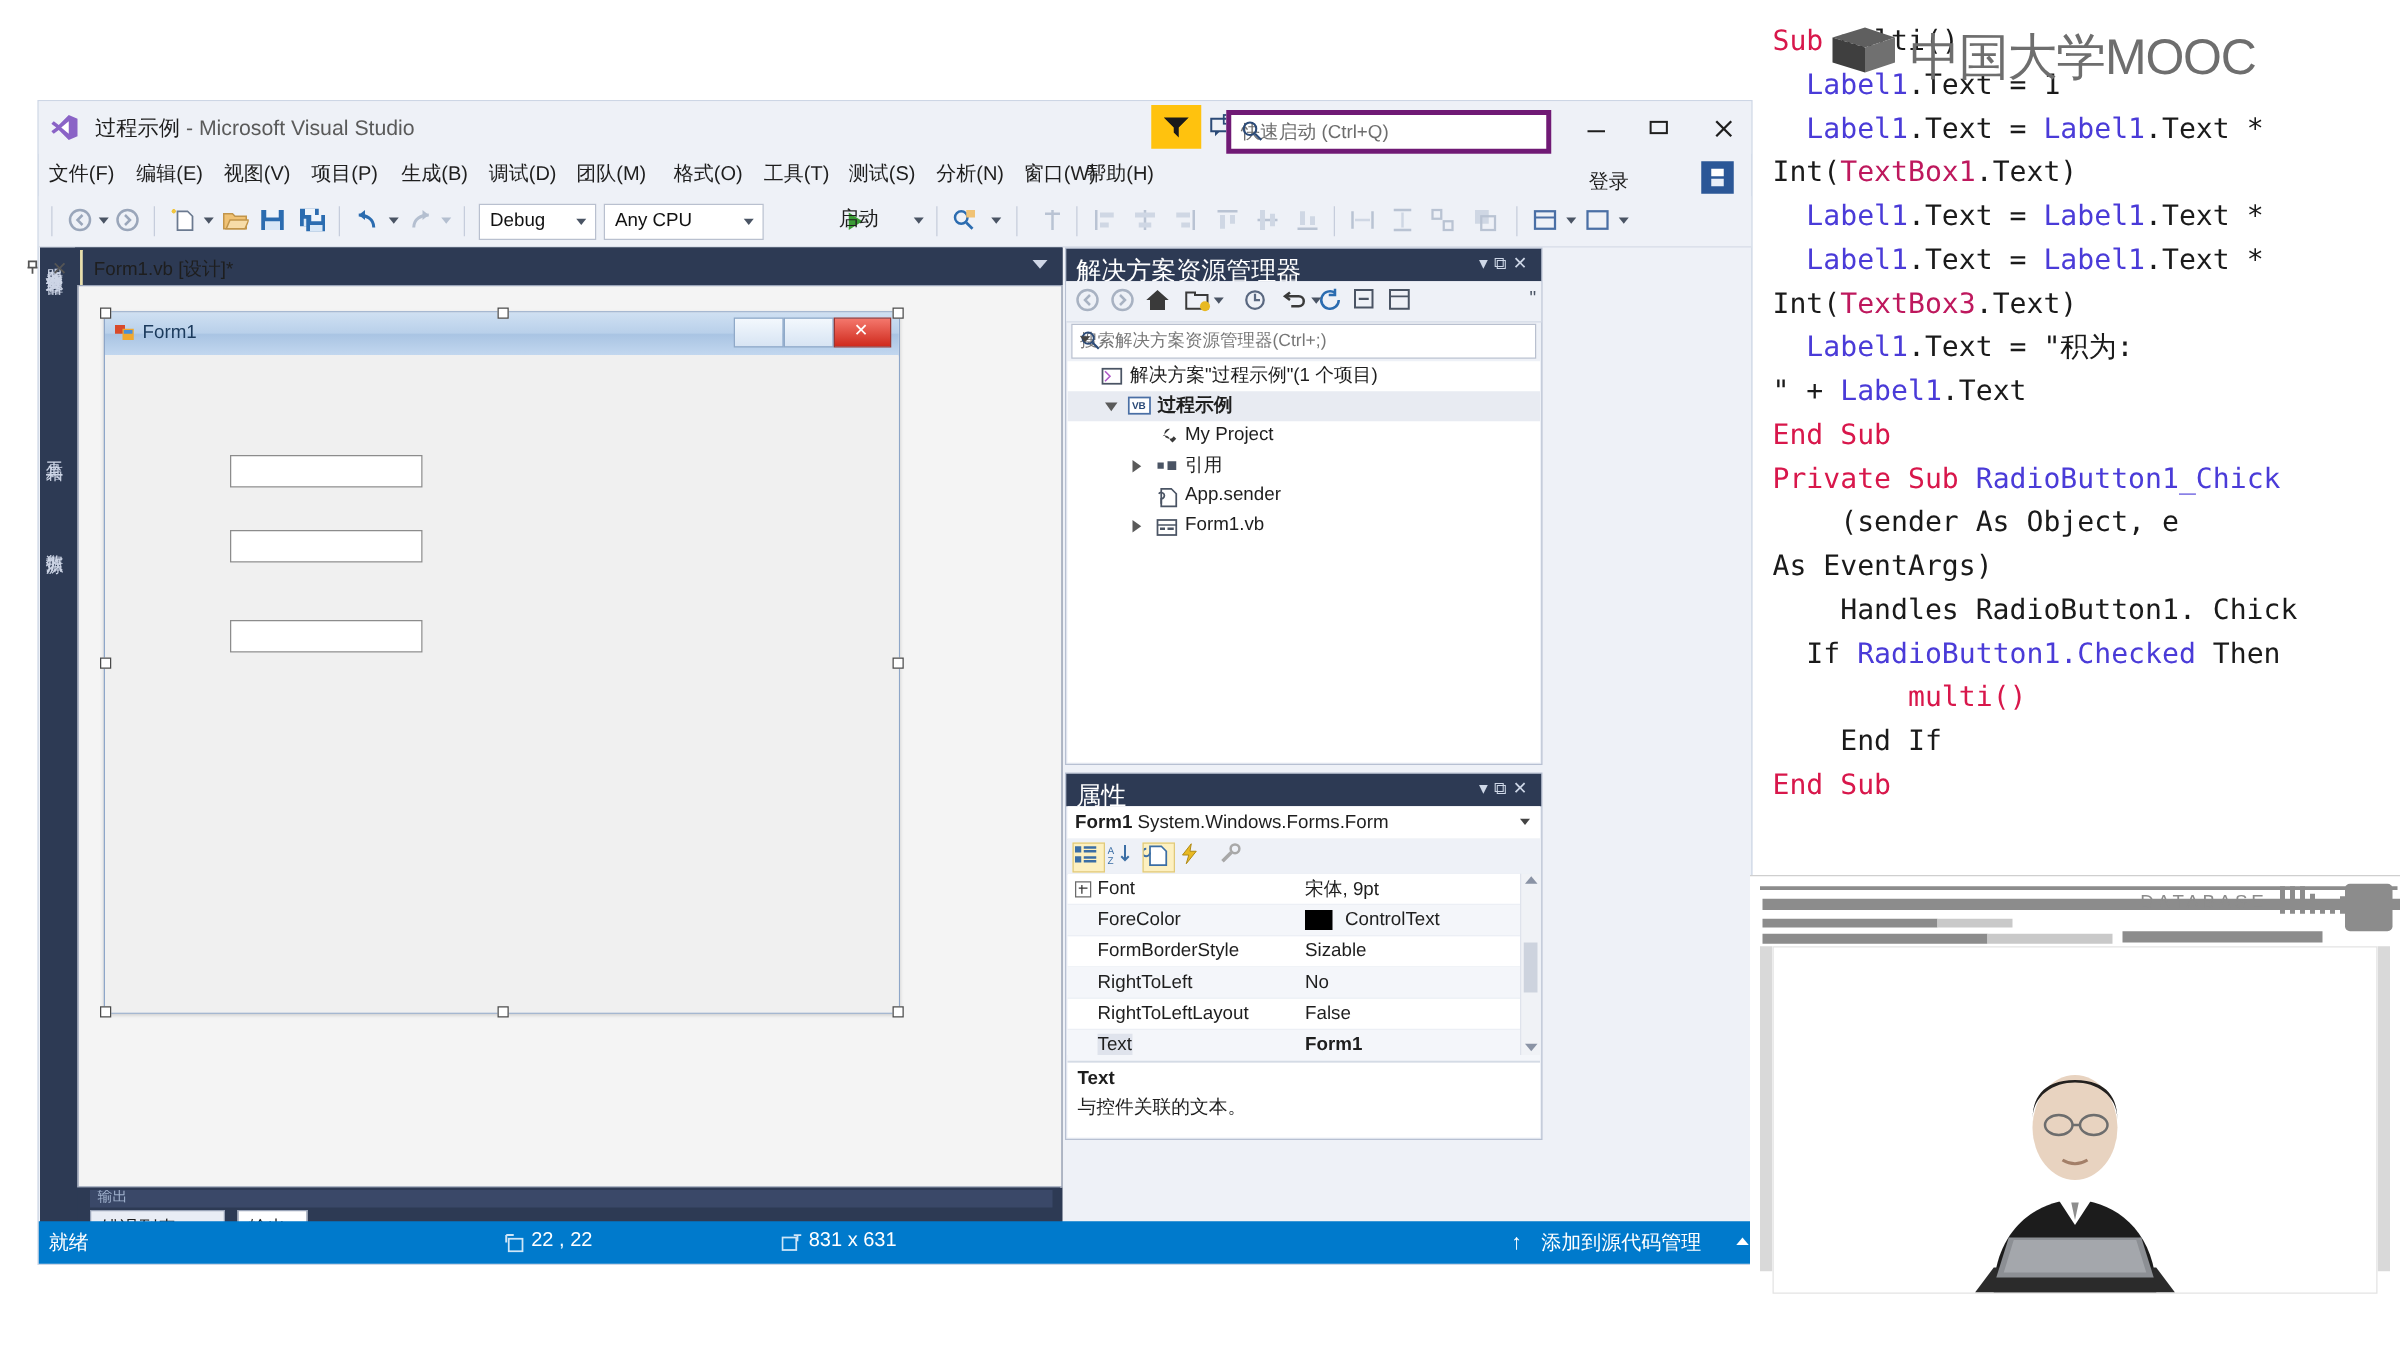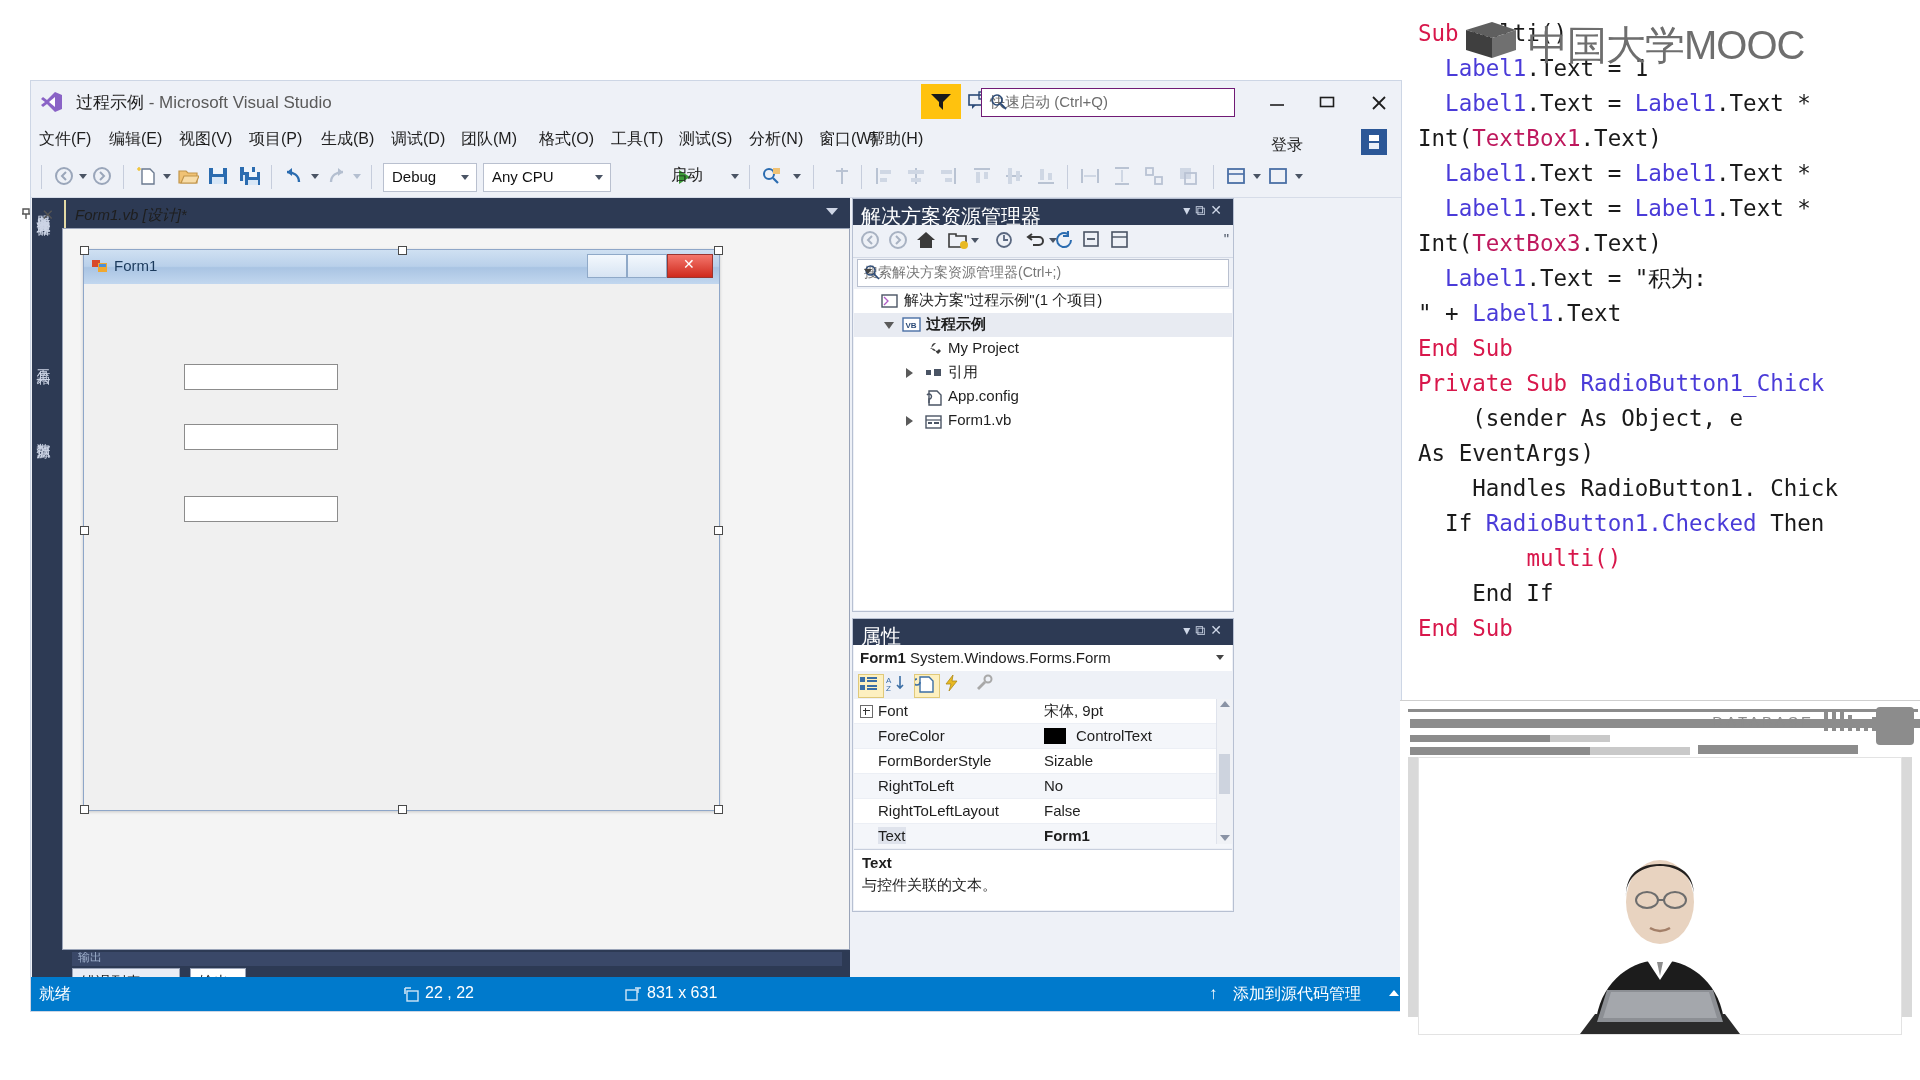--- a/index.html
+++ b/index.html
@@ -9,21 +9,21 @@
   
   #vs{position:absolute;left:0;top:0;width:1400px;height:1012px;background:#fff;padding-left:45px;}
   .vs-chrome{position:absolute;left:30px;top:80px;width:1370px;height:930px;background:#eef1f7;border:1px solid #cdd6e5;}
 
   
   .titlebar{position:absolute;left:0;top:0;width:100%;height:42px;background:#eef1f7;}
   .vs-logo{position:absolute;left:10px;top:10px;width:22px;height:22px;}
   .vs-logo svg{display:block;}
   .title-text{position:absolute;left:45px;top:10px;font-size:17px;color:#1e1e1e;white-space:nowrap;}
   .title-text .dim{color:#5a5a5a;}
-  .qlaunch{position:absolute;left:950px;top:7px;width:252px;height:27px;background:#fff;border:1px solid #701a75;}
+  .qlaunch{position:absolute;left:950px;top:7px;width:252px;height:27px;background:#fff;border:4px solid #701a75;}
   .qlaunch span{position:absolute;left:8px;top:4px;font-size:15px;color:#6d6d6d;}
   .qlaunch .mag{position:absolute;right:8px;top:4px;}
   .filter-btn{position:absolute;left:890px;top:3px;width:40px;height:35px;background:#ffc20e;}
   .filter-btn svg{position:absolute;left:9px;top:9px;}
   .feedback-btn{position:absolute;left:935px;top:8px;width:26px;height:26px;}
   .wbtn{position:absolute;top:8px;width:42px;height:26px;cursor:default;}
   .wbtn svg{display:block;margin:7px auto;}
   .wmin{left:1225px;} .wmax{left:1275px;} .wclose{left:1327px;}
   .signin{position:absolute;left:1240px;top:54px;font-size:16px;color:#1e1e1e;}
   .savebadge{position:absolute;left:1330px;top:48px;width:26px;height:26px;background:#2b5797;}
@@ -45,21 +45,21 @@
   .start-tri{position:absolute;left:648px;top:13px;width:0;height:0;border-top:7px solid transparent;border-bottom:7px solid transparent;border-left:11px solid #3a9b35;}
 
   
   .leftrail{position:absolute;left:1px;top:117px;width:28px;height:812px;background:#2d3a54;}
   .rail-text{position:absolute;left:3px;color:#cdd5e6;font-size:14px;writing-mode:vertical-rl;white-space:nowrap;letter-spacing:1px;}
 
   
   .editor-area{position:absolute;left:29px;top:117px;width:790px;height:812px;background:#2d3a54;}
   .doctab-strip{position:absolute;left:0;top:0;width:100%;height:30px;background:#2d3a54;}
   .doctab{position:absolute;left:4px;top:2px;height:28px;background:#fdf6d3;border:1px solid #e3d9a5;border-bottom:none;}
-  .doctab .lbl{position:absolute;left:10px;top:5px;font-size:15px;color:#1e1e1e;white-space:nowrap;font-style:italic;}
+  .doctab .lbl{position:absolute;left:10px;top:5px;font-size:15px;color:#1e1e1e;white-space:nowrap;}
   .doctab .pin{position:absolute;right:32px;top:6px;}
   .doctab .x{position:absolute;right:11px;top:5px;font-size:15px;color:#555;}
   .tabdrop{position:absolute;right:12px;top:10px;width:0;height:0;border-left:6px solid transparent;border-right:6px solid transparent;border-top:7px solid #cfd6e6;}
   .design-surface{position:absolute;left:2px;top:30px;width:786px;height:720px;background:#f4f4f4;border:1px solid #9aa4b8;}
 
   
   .winform{position:absolute;left:20px;top:20px;width:635px;height:560px;background:#f0f0f0;border:1px solid #8ea6c8;box-shadow:0 1px 3px rgba(0,0,0,.18);}
   .winform-cap{position:absolute;left:0;top:0;right:0;height:34px;background:linear-gradient(180deg,#cfe0f2 0%,#b9d0ea 48%,#a9c4e3 52%,#c2d7ef 100%);border-bottom:1px solid #9db6d6;}
   .wf-ico{position:absolute;left:8px;top:8px;width:16px;height:16px;}
   .wf-title{position:absolute;left:30px;top:7px;font-size:15px;color:#1b3a5c;}
@@ -550,21 +550,21 @@
                   <rect x="2" y="6" width="5" height="5" fill="#4a5464"></rect>
                   <rect x="10" y="5" width="7" height="7" fill="#4a5464"></rect>
                 </svg></span>
               <span style="position: absolute; left: 94px; top: 2px;">引用</span>
             </div>
             <div class="tree-row">
               <span style="position: absolute; left: 70px; top: 3px;"><svg width="19" height="19" viewBox="0 0 19 19">
                   <path d="M5 3 h8 l4 4 v10 h-12 z" fill="none" stroke="#4a5464" stroke-width="1.4"></path>
                   <path d="M3 7 a2.5 2.5 0 1 1 2 4 v4" stroke="#4a5464" stroke-width="1.4" fill="none"></path>
                 </svg></span>
-              <span style="position: absolute; left: 94px; top: 2px;">App.config</span>
+              <span style="position: absolute; left: 94px; top: 2px;">App.sender</span>
             </div>
             <div class="tree-row">
               <span class="tw-arrow" style="left: 52px; top: 7px;"></span>
               <span style="position: absolute; left: 70px; top: 3px;"><svg width="19" height="19" viewBox="0 0 19 19">
                   <rect x="2" y="4" width="15" height="12" fill="#fff" stroke="#4a5464" stroke-width="1.4"></rect>
                   <line x1="2" y1="8" x2="17" y2="8" stroke="#4a5464" stroke-width="1.2"></line>
                   <rect x="4" y="10" width="4" height="2" fill="#4a5464"></rect>
                   <rect x="10" y="10" width="5" height="2" fill="#4a5464"></rect>
                 </svg></span>
               <span style="position: absolute; left: 94px; top: 2px;">Form1.vb</span>

